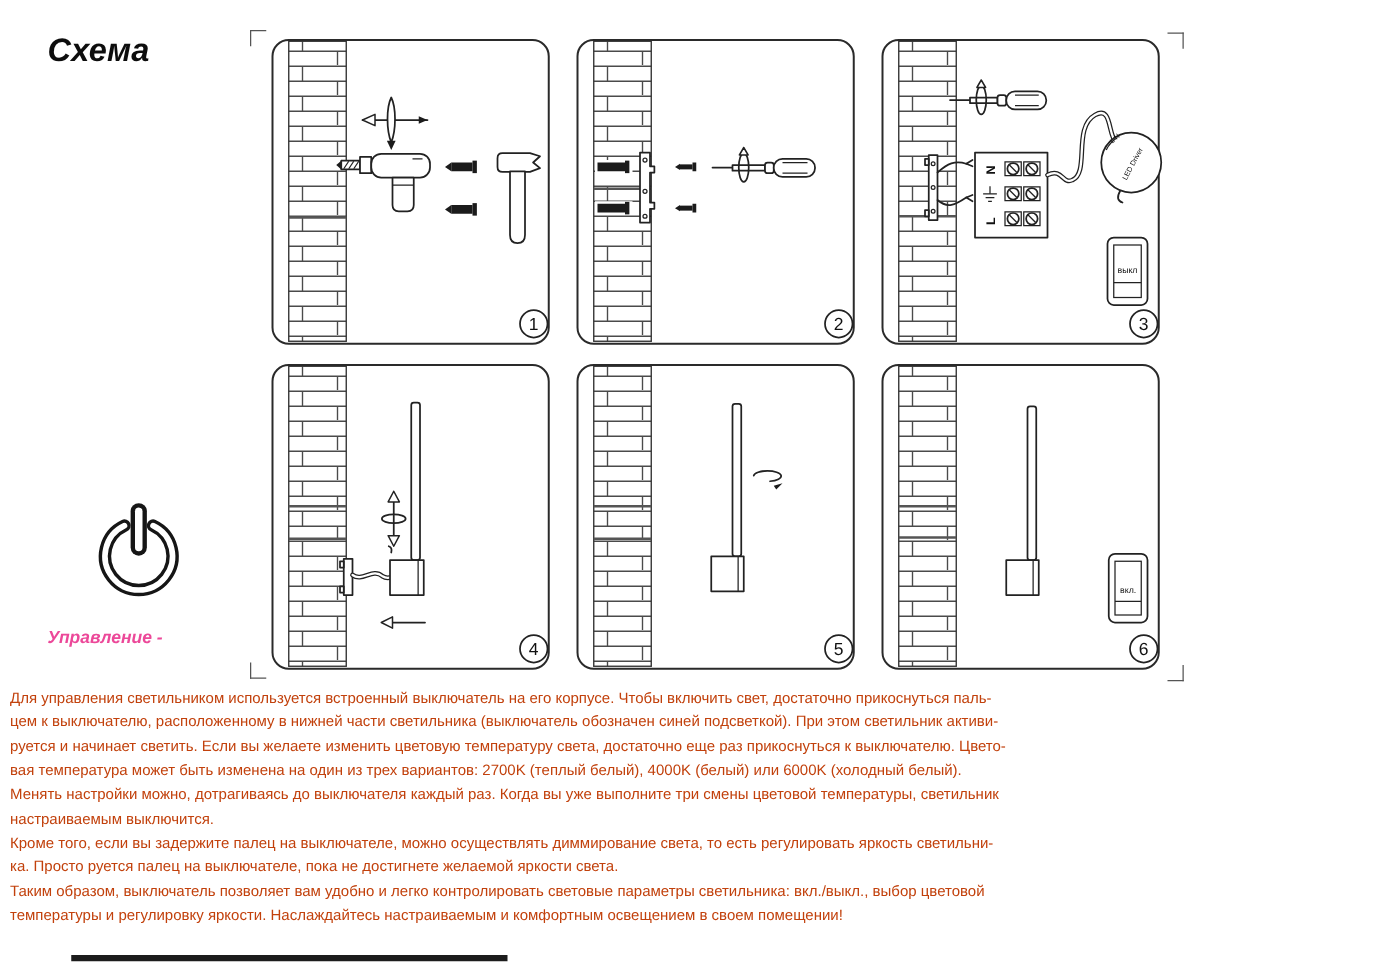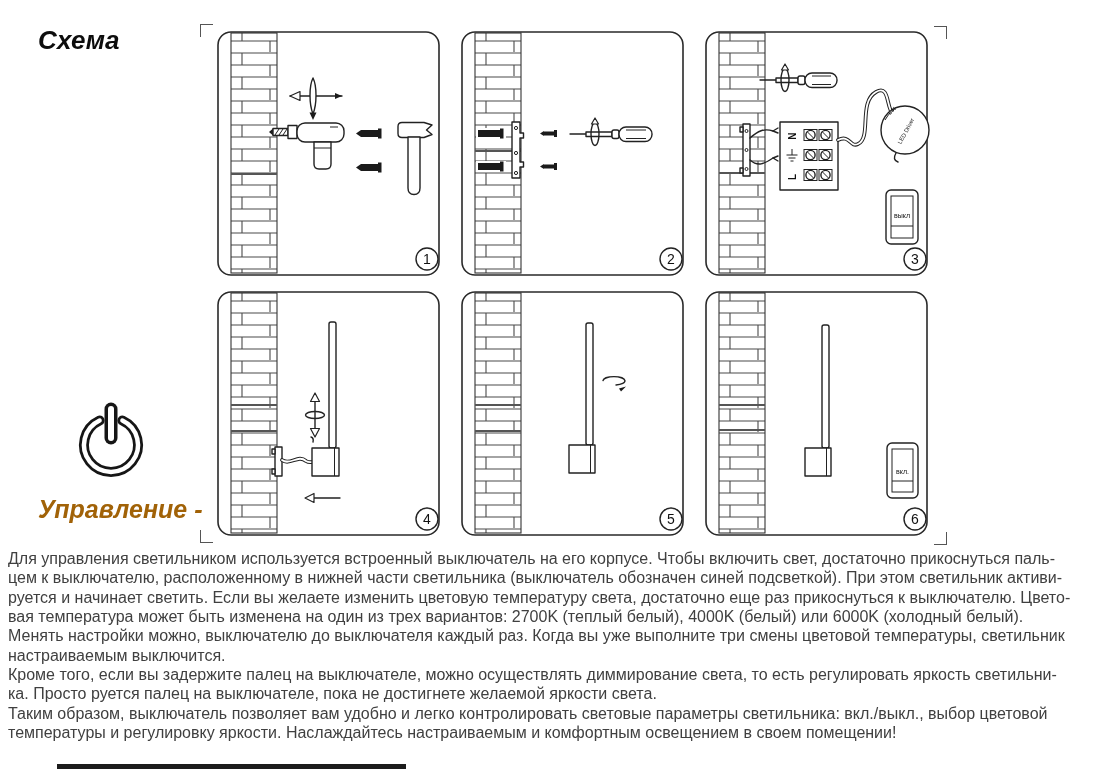--- a/index.html
+++ b/index.html
@@ -1,38 +1,38 @@
 <!DOCTYPE html>
 <html><head>
 <meta charset="utf-8">
 <style>
   html,body{margin:0;padding:0;background:#fff;}
   .page{position:relative;width:1104px;height:771px;background:#fff;overflow:hidden;
         font-family:"Liberation Sans",sans-serif;color:#141414;}
   .doc-title{position:absolute;left:38px;top:26px;font-size:26px;font-weight:bold;
              font-style:italic;line-height:29px;color:#0d0d0d;letter-spacing:.2px;}
-  .control-label{position:absolute;left:38px;top:496px;font-size:25px;font-weight:bold;
-                 font-style:italic;line-height:27px;color:#a16207;}
+  .control-label{position:absolute;left:38px;top:496px;font-size:14px;font-weight:bold;
+                 font-style:italic;line-height:27px;color:#ec4899;}
   .power-wrap{position:absolute;left:58px;top:392px;width:106px;height:106px;}
   .panel{position:absolute;width:233px;height:250px;}
   .panel svg{display:block;}
   .pborder{fill:none;stroke:#2a2a2a;stroke-width:1.6;}
   .s{fill:#fff;stroke:#222;stroke-width:1.4;stroke-linejoin:round;stroke-linecap:round;}
   .sl{fill:none;stroke:#222;stroke-width:1.4;stroke-linejoin:round;stroke-linecap:round;}
   .thin{fill:none;stroke:#222;stroke-width:1;}
   .blackfill{fill:#1b1b1b;stroke:none;}
   .whitehead{fill:#fff;stroke:#222;stroke-width:1.2;stroke-linejoin:round;}
   .badge{fill:#fff;stroke:#222;stroke-width:1.4;}
   .badgetext{font-size:14px;text-anchor:middle;fill:#111;}
   .svgtext{fill:#111;}
   .course{stroke:#555;stroke-width:2;}
   .cableb{fill:none;stroke:#222;stroke-width:3.8;stroke-linecap:round;}
   .cablew{fill:none;stroke:#fff;stroke-width:1.8;stroke-linecap:round;}
   .body-text{position:absolute;left:8px;top:549px;}
-  .tline{font-size:16px;line-height:19.35px;white-space:nowrap;color:#404040;}
+  .tline{font-size:12px;line-height:19.35px;white-space:nowrap;color:#c2410c;}
   .mark{position:absolute;width:12px;height:12px;}
   .mark-tl{border-top:1.5px solid #555;border-left:1.5px solid #555;}
   .mark-tr{border-top:1.5px solid #555;border-right:1.5px solid #555;}
   .mark-bl{border-bottom:1.5px solid #555;border-left:1.5px solid #555;}
   .mark-br{border-bottom:1.5px solid #555;border-right:1.5px solid #555;}
   .cutoff{position:absolute;left:57px;top:764px;width:349px;height:5px;background:#1c1c1c;}
 </style>
 </head>
 <body>
 
@@ -333,21 +333,21 @@
 
   <div class="control-label">
     <div>Управление -</div>
   </div>
 
   <div class="body-text">
     <div class="tline">Для управления светильником используется встроенный выключатель на его корпусе. Чтобы включить свет, достаточно прикоснуться паль-</div>
     <div class="tline">цем к выключателю, расположенному в нижней части светильника (выключатель обозначен синей подсветкой). При этом светильник активи-</div>
     <div class="tline">руется и начинает светить. Если вы желаете изменить цветовую температуру света, достаточно еще раз прикоснуться к выключателю. Цвето-</div>
     <div class="tline">вая температура может быть изменена на один из трех вариантов: 2700K (теплый белый), 4000K (белый) или 6000K (холодный белый).</div>
-    <div class="tline">Менять настройки можно, выключателю до выключателя каждый раз. Когда вы уже выполните три смены цветовой температуры, светильник</div>
+    <div class="tline">Менять настройки можно, дотрагиваясь до выключателя каждый раз. Когда вы уже выполните три смены цветовой температуры, светильник</div>
     <div class="tline">настраиваемым выключится.</div>
     <div class="tline">Кроме того, если вы задержите палец на выключателе, можно осуществлять диммирование света, то есть регулировать яркость светильни-</div>
     <div class="tline">ка. Просто руется палец на выключателе, пока не достигнете желаемой яркости света.</div>
     <div class="tline">Таким образом, выключатель позволяет вам удобно и легко контролировать световые параметры светильника: вкл./выкл., выбор цветовой</div>
     <div class="tline">температуры и регулировку яркости. Наслаждайтесь настраиваемым и комфортным освещением в своем помещении!</div>
   </div>
 
   <div class="cutoff"></div>
 
 </div>

